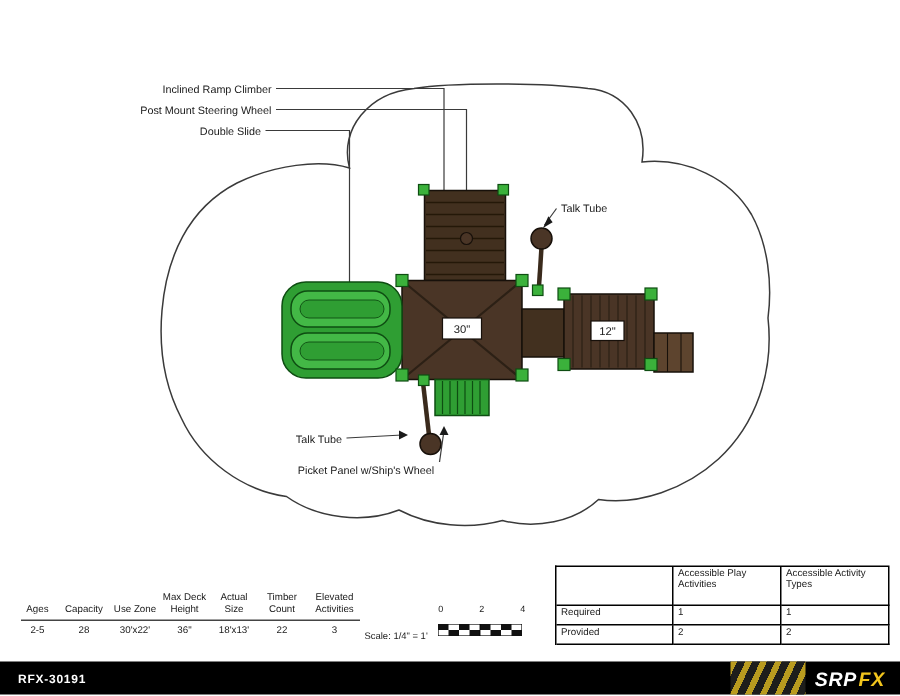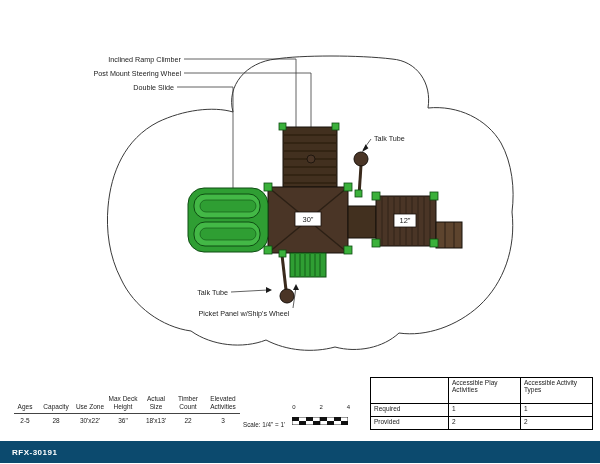--- a/index.html
+++ b/index.html
@@ -29,21 +29,21 @@
 
   
   .access-table { position:absolute; left:370px; top:377px; display:grid;
     grid-template-columns:78px 72px 72px; grid-template-rows:26px 13px 13px;
     border-top:1px solid #000; border-left:1px solid #000; background:#fff; }
   .ac { border-right:1px solid #000; border-bottom:1px solid #000;
     font-size:6.5px; line-height:1.15; padding:1px 3px; overflow:hidden; }
 
   
   .footer { position:absolute; left:0; top:441px; width:600px; height:22px;
-    background:#0c4a6e; display:flex; align-items:center; }
+    background:#000000; display:flex; align-items:center; }
   .footer-model { color:#fff; font-size:8px; font-weight:bold; letter-spacing:.5px; margin-left:12px; }
   .footer-logo { margin-left:auto; display:flex; align-items:center; height:100%; }
   .hazard-stripes { width:50px; height:100%;
     background:repeating-linear-gradient(115deg, #b99b1f 0 4px, #1d1d1b 4px 9px); }
   .brand-srp { color:#fff; font-style:italic; font-weight:bold; font-size:13px; margin-left:6px; letter-spacing:.5px; }
   .brand-fx { color:#f2c51d; font-style:italic; font-weight:bold; font-size:13px; margin:0 10px 0 1px; letter-spacing:.5px; }
 </style>
 </head>
 <body>
 
@@ -206,15 +206,20 @@
     <div class="ac">Required</div>
     <div class="ac">1</div>
     <div class="ac">1</div>
     <div class="ac">Provided</div>
     <div class="ac">2</div>
     <div class="ac">2</div>
   </div>
 
   <div class="footer">
     <span class="footer-model">RFX-30191</span>
+    <div class="footer-logo">
+      <div class="hazard-stripes"></div>
+      <span class="brand-srp">SRP</span>
+      <span class="brand-fx">FX</span>
+    </div>
   </div>
 
 </div>
 
 </body></html>

